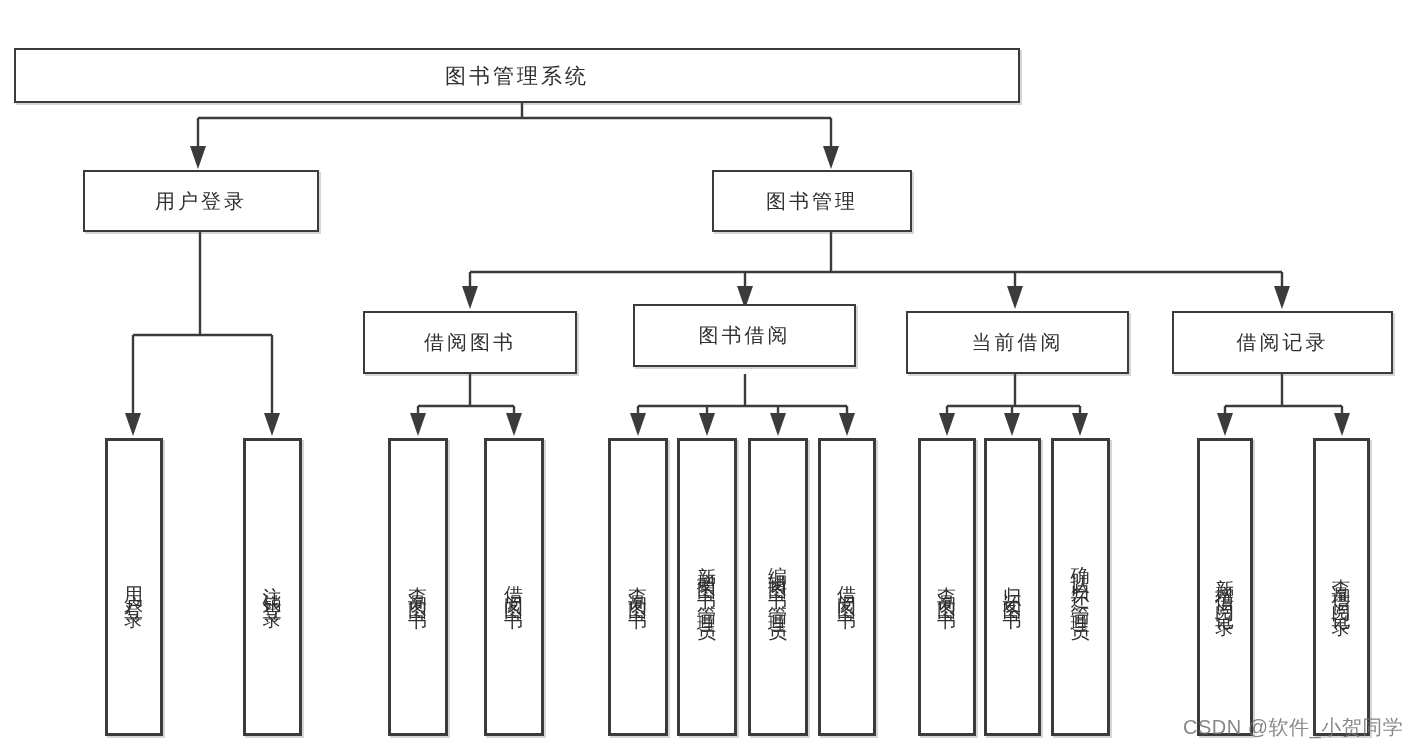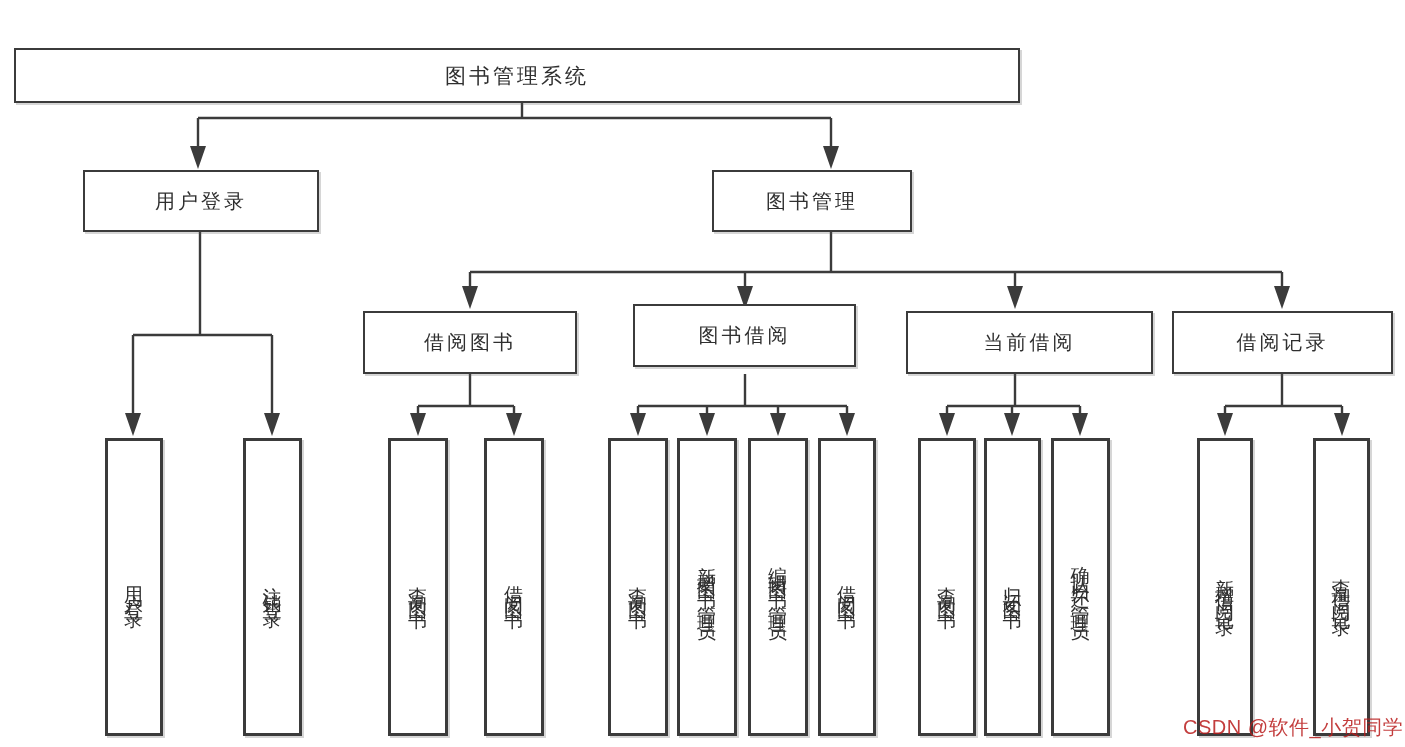--- a/index.html
+++ b/index.html
@@ -53,21 +53,21 @@
     line-height: 1;
     color: #2f2f2f;
     white-space: nowrap;
   }
   #watermark {
     position: absolute;
     left: 1183px;
     top: 714px;
     font-size: 20px;
     letter-spacing: 0.5px;
-    color: #b91c1c;
+    color: #737373;
     opacity: 0.85;
     white-space: nowrap;
     pointer-events: none;
   }
 </style>
 </head>
 <body>
 
 <div id="canvas">
 
@@ -111,21 +111,21 @@
     </g>
   </svg>
 
   <div class="node" style="left:14px; top:12px; width:1006px; height:55px; font-size:21px;margin-top:36px;">图书管理系统</div>
 
   <div class="node" style="left:83px; top:170px; width:236px; height:62px;">用户登录</div>
   <div class="node" style="left:712px; top:170px; width:200px; height:62px;">图书管理</div>
 
   <div class="node" style="left:363px; top:311px; width:214px; height:63px;">借阅图书</div>
   <div class="node" style="left:633px; top:304px; width:223px; height:63px;">图书借阅</div>
-  <div class="node" style="left:906px; top:311px; width:247px; height:63px;">当前借阅</div>
+  <div class="node" style="left:906px; top:311px; width:223px; height:63px;">当前借阅</div>
   <div class="node" style="left:1172px; top:311px; width:221px; height:63px;">借阅记录</div>
 
   <div class="leaf" style="left:105px; top:438px; width:58px; height:298px;">
     <span>用户登录</span>
   </div>
   <div class="leaf" style="left:243px; top:438px; width:59px; height:298px;">
     <span>注销登录</span>
   </div>
 
   <div class="leaf" style="left:388px; top:438px; width:60px; height:298px;">

